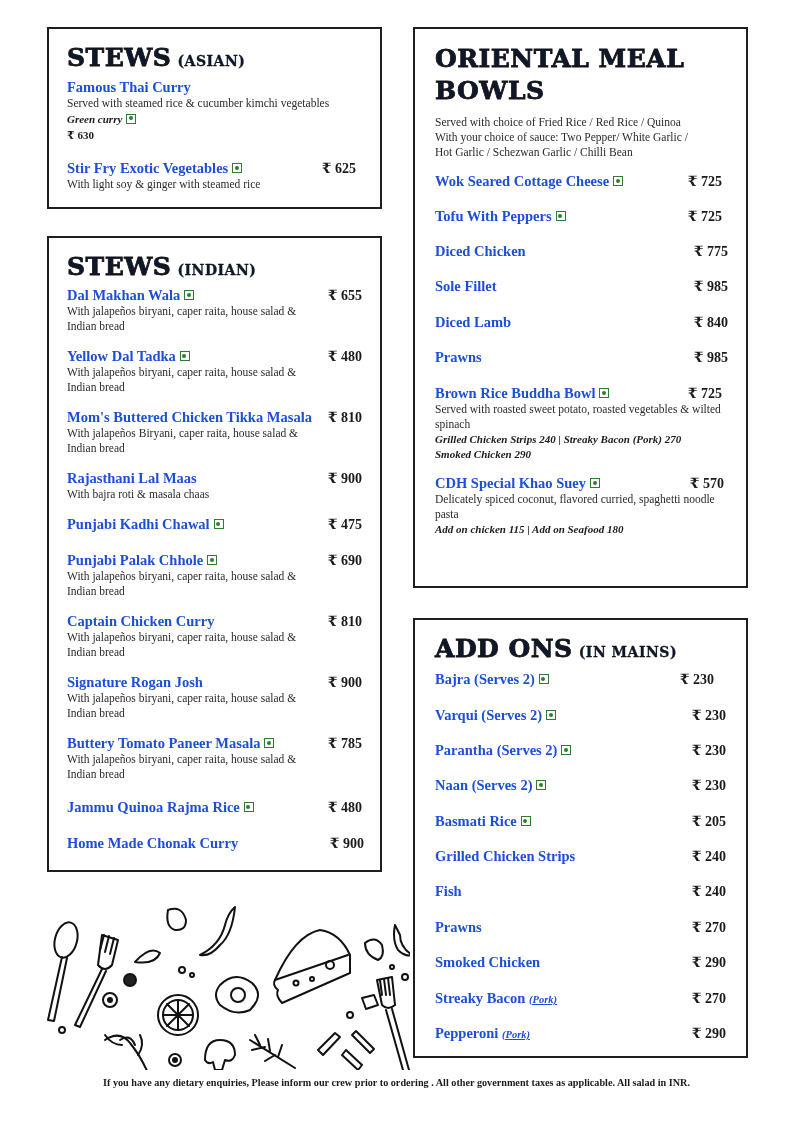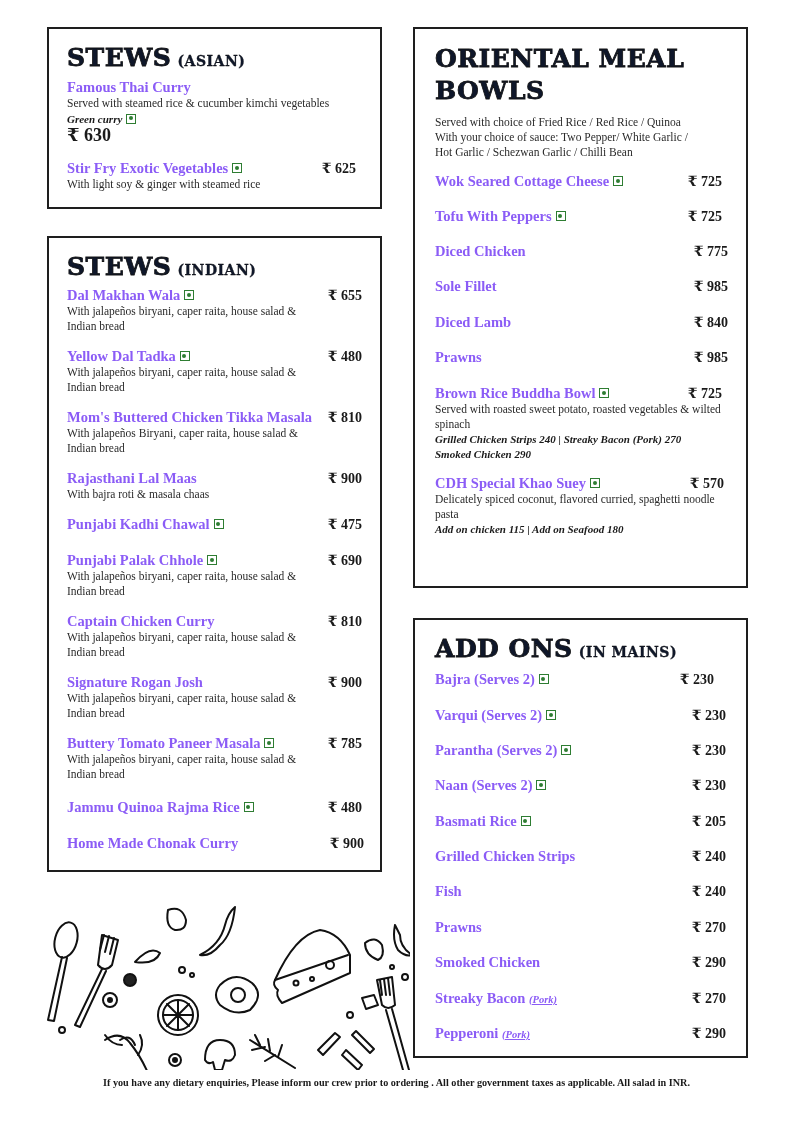--- a/index.html
+++ b/index.html
@@ -4,26 +4,26 @@
 <style>
   * { box-sizing: border-box; margin: 0; padding: 0; }
   html, body { width: 793px; height: 1122px; background: #fff; overflow: hidden; }
   body { position: relative; font-family: "Liberation Serif", "DejaVu Serif", serif; color: #1a1a1a; }
   .box { position: absolute; border: 2px solid #1e1e1e; background: #fff; }
   .title { font-family: "DejaVu Serif", serif; font-weight: 900; color: #0f172a; letter-spacing: 0.5px; }
   .title .big { font-size: 25px; font-weight: 900; -webkit-text-stroke: 0.8px #111; }
   .title .small { font-size: 14px; font-weight: 900; -webkit-text-stroke: 0.3px #111; }
   .item { position: absolute; left: 18px; right: 18px; }
   .row { display: flex; justify-content: space-between; align-items: baseline; }
-  .name { font-size: 14.5px; font-weight: bold; color: #8b5cf6; }
+  .name { font-size: 14.5px; font-weight: bold; color: #1d4ed8; }
   .price { font-size: 14px; font-weight: bold; white-space: nowrap; }
   .desc { font-size: 11.5px; color: #2a2a2a; line-height: 15px; }
   .ital { font-size: 11px; font-style: italic; font-weight: bold; color: #1a1a1a; line-height: 15px; }
   .ital-row { display: flex; justify-content: space-between; align-items: baseline; font-size: 11px; font-style: italic; font-weight: bold; line-height: 16px; flex-direction: column; }
-  .ital-row .price { font-style: normal; font-size: 18px; }
+  .ital-row .price { font-style: normal; font-size: 11px; }
   .veg { display: inline-block; width: 10px; height: 10px; border: 1.5px solid #2e7d32; position: relative; vertical-align: middle; margin-left: 4px; margin-top: -3px; background: #fff; }
   .veg::after { content: ""; position: absolute; left: 1.5px; top: 1.5px; width: 4px; height: 4px; border-radius: 50%; background: #2e7d32; }
   .pork { font-size: 10.5px; font-style: italic; font-weight: bold; text-decoration: underline; }
   .footer { position: absolute; left: 0; right: 0; top: 1077px; text-align: center; font-size: 10.2px; font-weight: bold; color: #1a1a1a; }
   .art { position: absolute; left: 20px; top: 895px; width: 390px; height: 175px; }
 </style>
 </head>
 <body>
 
 <div class="box" style="left:47px; top:27px; width:335px; height:182px;">

